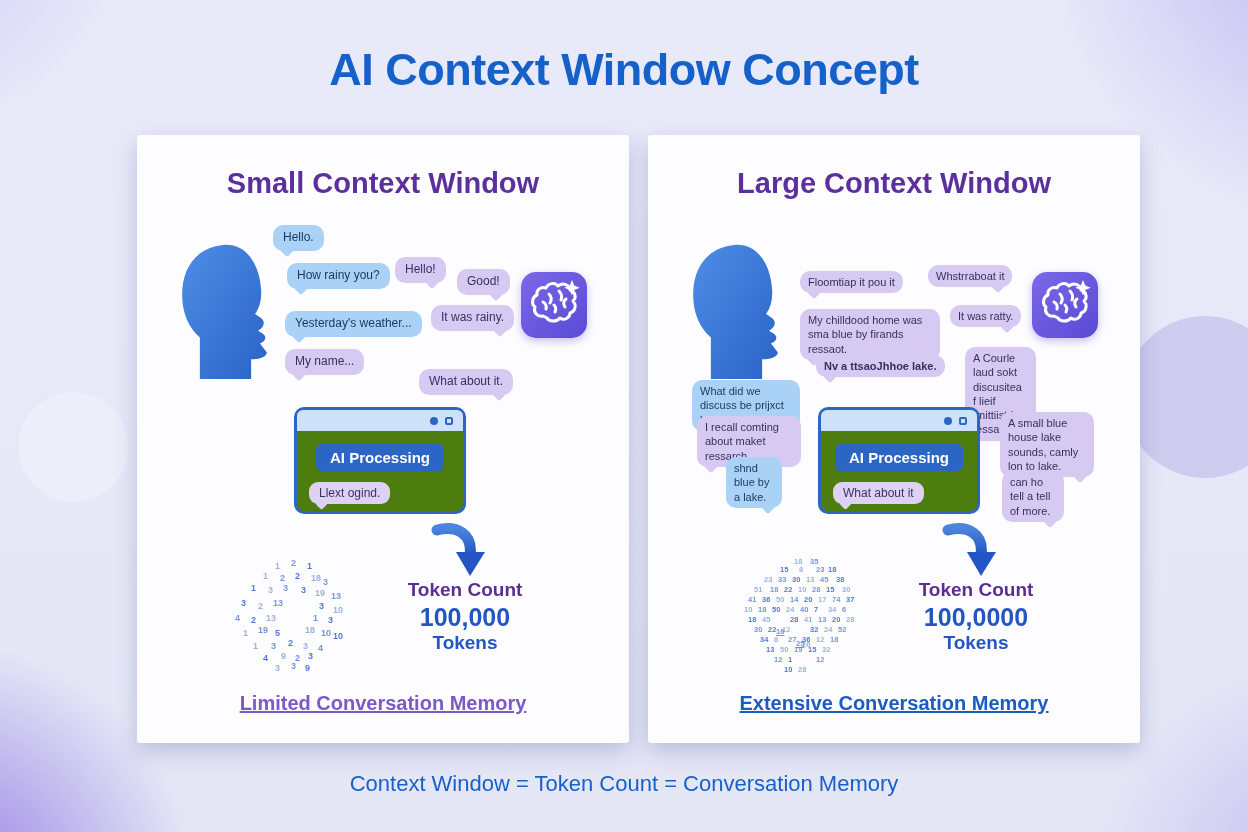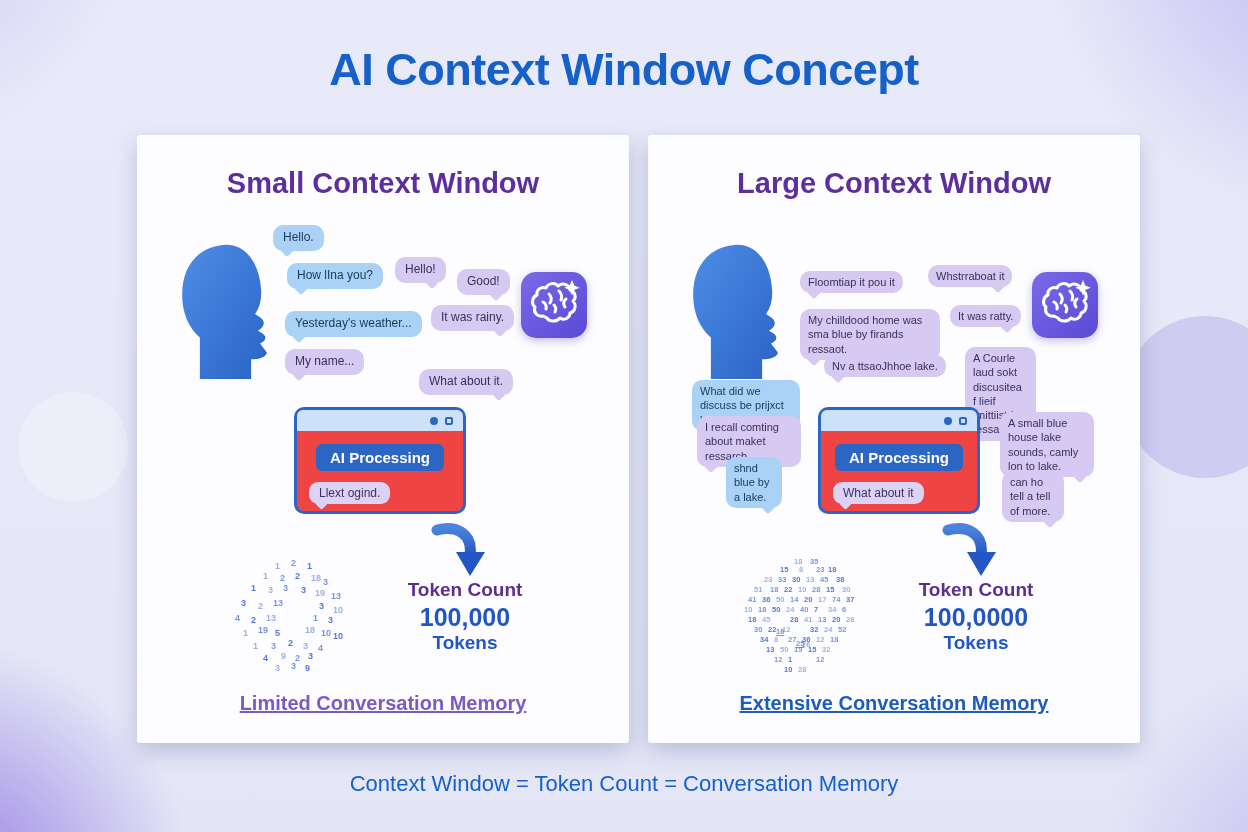--- a/index.html
+++ b/index.html
@@ -45,21 +45,21 @@
   .bubble.wrapped { white-space:normal; }
   .panel--large .bubble { font-size:11px; padding:4px 8px; }
   .bubble.user { background:#aad2f6; color:#17395f; }
   .bubble.ai { background:#d7caf2; color:#36305f; }
   .bubble::after { content:""; position:absolute; bottom:-4px; width:10px; height:10px;
     background:inherit; transform:rotate(45deg); border-radius:2px; z-index:-1; }
   .bubble.tail-l::after { left:9px; }
   .bubble.tail-r::after { right:9px; }
 
   .ai-window { position:absolute; top:272px; width:172px; height:107px;
-    border:3px solid #2b66c5; border-radius:10px; background:#ef4444; z-index:3; }
+    border:3px solid #2b66c5; border-radius:10px; background:#4d7c0f; z-index:3; }
   .panel--small .ai-window { left:157px; }
   .panel--large .ai-window { left:170px; width:162px; }
   .win-titlebar { height:21px; background:#cde1f8; border-radius:6px 6px 0 0;
     display:flex; align-items:center; justify-content:flex-end; gap:7px; padding-right:10px; }
   .win-dot { width:8px; height:8px; border-radius:50%; background:#2b66c5; }
   .win-square { width:8px; height:8px; border:2px solid #2b66c5; border-radius:2px; }
   .ai-btn { margin:13px auto 0; width:fit-content; background:#2b66c5; color:#fff;
     font-weight:bold; font-size:15px; padding:5px 14px; border-radius:6px; }
   .win-bubble { position:relative; margin:11px 0 0 12px; width:fit-content;
     background:#ddd2f4; color:#3a3366; font-size:12px; padding:4px 10px; border-radius:9px; }
@@ -122,21 +122,21 @@
         <path fill="#ffffff" d="M51 8 l2.3 5.4 5.4 2.3 -5.4 2.3 -2.3 5.4 -2.3 -5.4 -5.4 -2.3 5.4 -2.3 Z"></path>
         <g stroke="#ffffff" stroke-width="3" fill="none" stroke-linecap="round" stroke-linejoin="round">
           <path d="M22 44 C16 45 12 40 14 35 C10 32 11 25 16 23 C15 18 20 14 25 16 C27 11 34 10 37 14 C42 10 49 13 49 18 C54 19 56 26 52 29 C56 33 54 40 49 41 C49 46 43 49 39 46 C36 50 28 50 26 46 Z"></path>
           <path d="M28 22 q4 4 1 9 M38 19 q4 4 2 9 M45 27 q-4 3 -1 8 M22 30 q4 2 3 7 M33 33 q3 3 1 7"></path>
         </g>
       </svg>
     </div>
 
     <div class="bubble-layer">
         <div class="bubble user tail-l" style="left: 136px; top: 90px;">Hello.</div>
-        <div class="bubble user tail-l" style="left: 150px; top: 128px;">How lIna you?</div>
+        <div class="bubble user tail-l" style="left: 150px; top: 128px;">How rainy you?</div>
         <div class="bubble ai tail-r" style="left: 258px; top: 122px;">Hello!</div>
         <div class="bubble ai tail-r" style="left: 320px; top: 134px;">Good!</div>
         <div class="bubble user tail-l" style="left: 148px; top: 176px;">Yesterday's weather...</div>
         <div class="bubble ai tail-r" style="left: 294px; top: 170px;">It was rainy.</div>
         <div class="bubble ai tail-l" style="left: 148px; top: 214px;">My name...</div>
         <div class="bubble ai tail-r" style="left: 282px; top: 234px;">What about it.</div>
       </div>
 
     <div class="ai-window">
       <div class="win-titlebar">
@@ -221,21 +221,21 @@
           <path d="M28 22 q4 4 1 9 M38 19 q4 4 2 9 M45 27 q-4 3 -1 8 M22 30 q4 2 3 7 M33 33 q3 3 1 7"></path>
         </g>
       </svg>
     </div>
 
     <div class="bubble-layer">
         <div class="bubble ai tail-l" style="left: 152px; top: 136px;">Floomtiap it pou it</div>
         <div class="bubble ai tail-r" style="left: 280px; top: 130px;">Whstrraboat it</div>
         <div class="bubble ai tail-l wrapped" style="left: 152px; top: 174px; width: 140px;">My chilldood home was sma blue by firands ressaot.</div>
         <div class="bubble ai tail-r" style="left: 302px; top: 170px;">It was ratty.</div>
-        <div class="bubble ai tail-l" style="left: 176px; top: 220px;">Nv a ttsaoJhhoe lake.</div>
+        <div class="bubble ai tail-l" style="left: 168px; top: 220px; font-weight: bold;">Nv a ttsaoJhhoe lake.</div>
         <div class="bubble ai tail-r wrapped" style="left: 317px; top: 212px; width: 71px;">A Courle laud sokt discusitea f lieif Imittiistrl tessarch</div>
         <div class="bubble user tail-l wrapped" style="left: 44px; top: 245px; width: 108px;">What did we discuss be prijxct last weok?</div>
         <div class="bubble ai tail-l wrapped" style="left: 49px; top: 281px; width: 104px;">I recall comting about maket ressarch</div>
         <div class="bubble ai tail-r wrapped" style="left: 352px; top: 277px; width: 94px;">A small blue house lake sounds, camly lon to lake.</div>
         <div class="bubble user tail-r wrapped" style="left: 78px; top: 322px; width: 56px;">shnd blue by a lake.</div>
         <div class="bubble ai tail-r wrapped" style="left: 354px; top: 336px; width: 62px;">can ho tell a tell of more.</div>
       </div>
 
     <div class="ai-window">
       <div class="win-titlebar">

